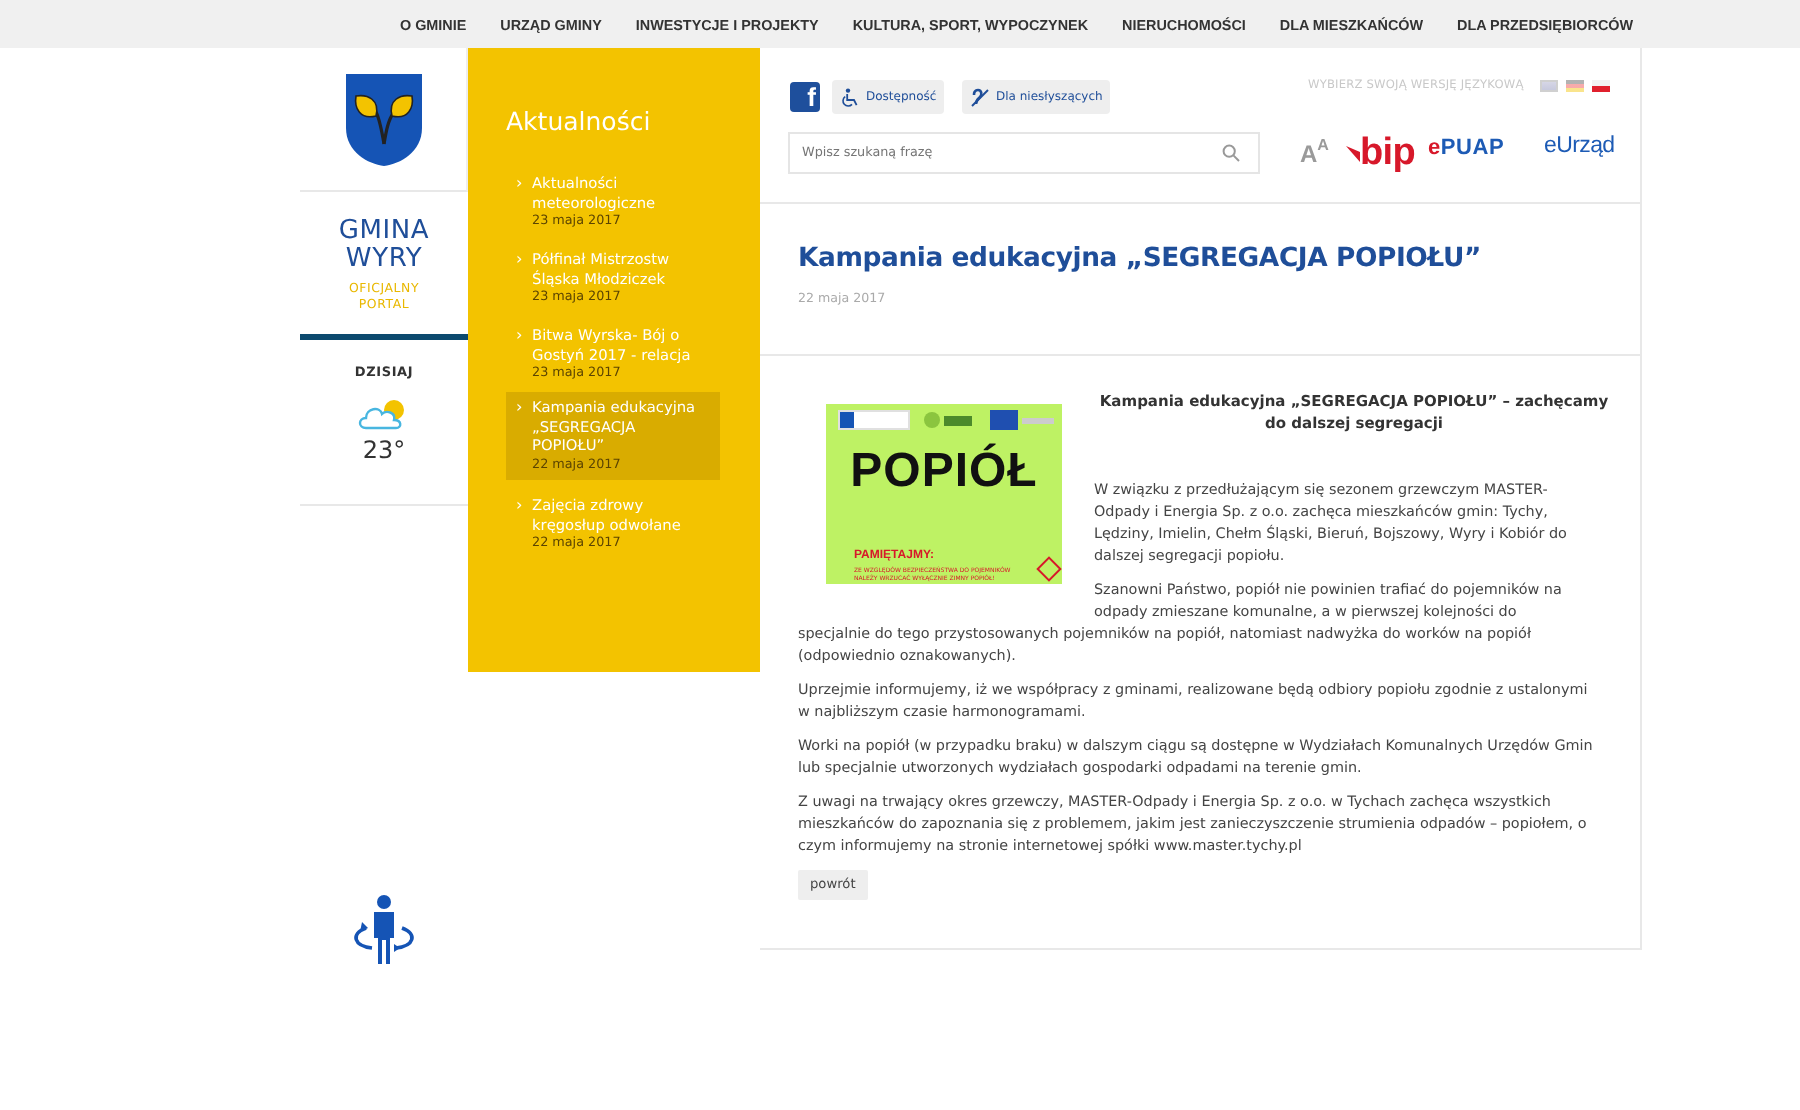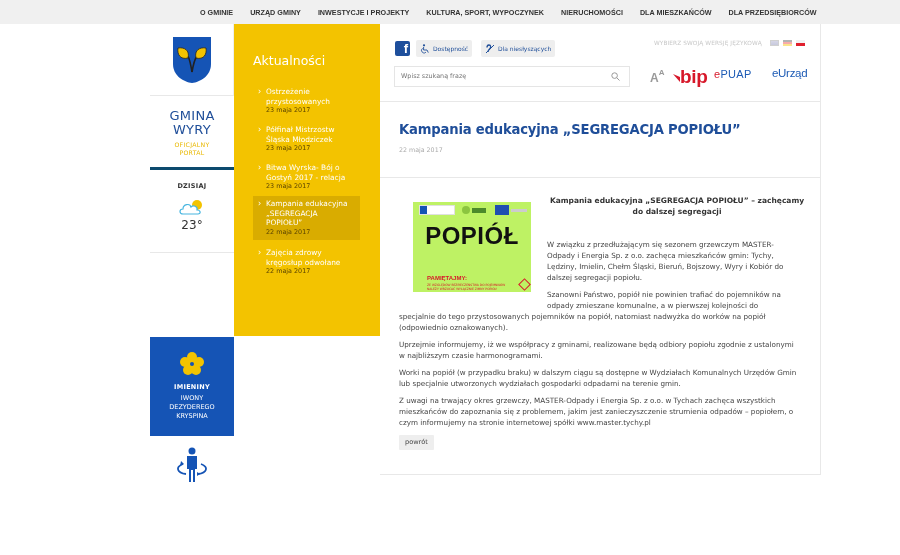--- a/index.html
+++ b/index.html
@@ -37,21 +37,21 @@
   .fb { position: absolute; left: 15px; top: 17px; width: 15px; height: 15px; background: #1e4f9c; border-radius: 2px; color: #fff; font-family: "Liberation Sans", sans-serif; font-weight: bold; font-size: 13px; line-height: 16px; text-align: right; padding-right: 2px; overflow: hidden; }
   .pill { position: absolute; top: 16px; height: 17px; background: #eeeeee; border-radius: 2px; display: flex; align-items: center; padding: 0 4px; font-size: 6px; color: #1f4e99; }
   .pill svg { margin-right: 3px; }
   .search { position: absolute; left: 14px; top: 42px; width: 236px; height: 21px; border: 1px solid #e5e5e5; background: #fff; }
   .search input { border: none; outline: none; font-family: "DejaVu Sans", sans-serif; font-size: 6.4px; color: #333; position: absolute; left: 6px; top: 5px; width: 200px; background: transparent; }
   .search .mag { position: absolute; right: 9px; top: 5px; }
   .lang-label { position: absolute; left: 274px; top: 16px; font-size: 5.8px; color: #c8c8c8; letter-spacing: 0.1px; }
   .flag { position: absolute; top: 16px; width: 9px; height: 6px; }
   .font-size-btn { position: absolute; left: 270px; top: 44px; font-family: "Liberation Sans", sans-serif; font-weight: bold; color: #9a9a9a; }
   .bip { position: absolute; left: 293px; top: 42px; font-family: "Liberation Sans", sans-serif; font-weight: bold; font-size: 19px; color: #d7182a; letter-spacing: -0.3px; }
-  .epuap { position: absolute; left: 334px; top: 44px; font-family: "Liberation Sans", sans-serif; font-weight: normal; font-size: 11px; color: #d7182a; letter-spacing: 0.3px; }
+  .epuap { position: absolute; left: 334px; top: 44px; font-family: "Liberation Sans", sans-serif; font-weight: bold; font-size: 11px; color: #d7182a; letter-spacing: 0.3px; }
   .epuap span { color: #1d5bb5; }
   .eurzad { position: absolute; left: 392px; top: 43px; font-family: "Liberation Sans", sans-serif; font-size: 11.5px; color: #1d5bb5; letter-spacing: -0.3px; }
 
   
   .article-head { position: absolute; left: 380px; top: 102px; width: 441px; height: 76px; border-right: 1px solid #e8e8e8; border-bottom: 1px solid #e8e8e8; }
   .article-head h1 { position: absolute; left: 19px; top: 20px; font-family: "DejaVu Sans", sans-serif; font-weight: bold; font-size: 13.2px; color: #1f4e99; letter-spacing: -0.2px; white-space: nowrap; }
   .article-head .date { position: absolute; left: 19px; top: 44px; font-size: 6.3px; color: #aaa; }
   .article-body { position: absolute; left: 380px; top: 178px; width: 441px; height: 297px; border-right: 1px solid #e8e8e8; border-bottom: 1px solid #e8e8e8; }
   .poster { position: absolute; left: 33px; top: 24px; width: 118px; height: 90px; background: #bef264; }
   .poster .logos { position: absolute; left: 6px; top: 2px; width: 110px; height: 12px; display: flex; align-items: center; justify-content: space-between; }
@@ -100,58 +100,39 @@
 
   <div class="weather" style="top:146px;">
     <div class="lbl">DZISIAJ</div>
     <svg width="28" height="18" viewBox="0 0 28 18">
       <circle cx="19" cy="7" r="5" fill="#f3c300"></circle>
       <path d="M5 16 C1 16 1 11 5 11 C5 6 12 5 13 9 C15 7 20 8 19 12 C23 12 23 16 20 16 Z" fill="#fff" stroke="#48b6e0" stroke-width="1.2"></path>
     </svg>
     <div class="temp">23°</div>
   </div>
 
-  <div class="nameday">
-    <svg width="26" height="24" viewBox="0 0 26 24" style="display:block;margin:14px auto 0;">
-      <g fill="#f3c300">
-        <circle cx="13" cy="6" r="5"></circle>
-        <circle cx="20" cy="11" r="5"></circle>
-        <circle cx="17" cy="19" r="5"></circle>
-        <circle cx="9" cy="19" r="5"></circle>
-        <circle cx="6" cy="11" r="5"></circle>
-        <circle cx="13" cy="13" r="5"></circle>
-      </g>
-      <circle cx="13" cy="13" r="2" fill="#1554b5"></circle>
-    </svg>
-    <div class="title">IMIENINY</div>
-    <div class="names">
-      <div>IWONY</div>
-      <div>DEZYDEREGO</div>
-      <div>KRYSPINA</div>
-    </div>
-  </div>
 
   <div class="access">
     <svg width="40" height="40" viewBox="0 0 40 40">
       <circle cx="20" cy="6" r="3.5" fill="#1554b5"></circle>
       <path d="M15 11 H25 V24 H23 V37 H21 V25 H19 V37 H17 V24 H15 Z" fill="#1554b5"></path>
       <path d="M11 19 C3 22 5 28 14 29" stroke="#1554b5" stroke-width="1.8" fill="none"></path>
       <path d="M29 19 C37 22 35 28 26 29" stroke="#1554b5" stroke-width="1.8" fill="none"></path>
       <path d="M9 16 L12 19 L8 21 Z" fill="#1554b5"></path>
       <path d="M28 29 L25 27 L25 31 Z" fill="#1554b5"></path>
     </svg>
   </div>
 </div>
 
 <div class="newscol">
   <h2>Aktualności</h2>
 
   <div class="news-item" style="top:60px;">
     <span class="chev">›</span>
-    <div class="t">Ostrzeżenie przystosowanych</div>
+    <div class="t">Aktualności meteorologiczne</div>
     <div class="d">23 maja 2017</div>
   </div>
   <div class="news-item" style="top:98px;">
     <span class="chev">›</span>
     <div class="t">Półfinał Mistrzostw Śląska Młodziczek</div>
     <div class="d">23 maja 2017</div>
   </div>
   <div class="news-item" style="top:136px;">
     <span class="chev">›</span>
     <div class="t">Bitwa Wyrska- Bój o Gostyń 2017 - relacja</div>

